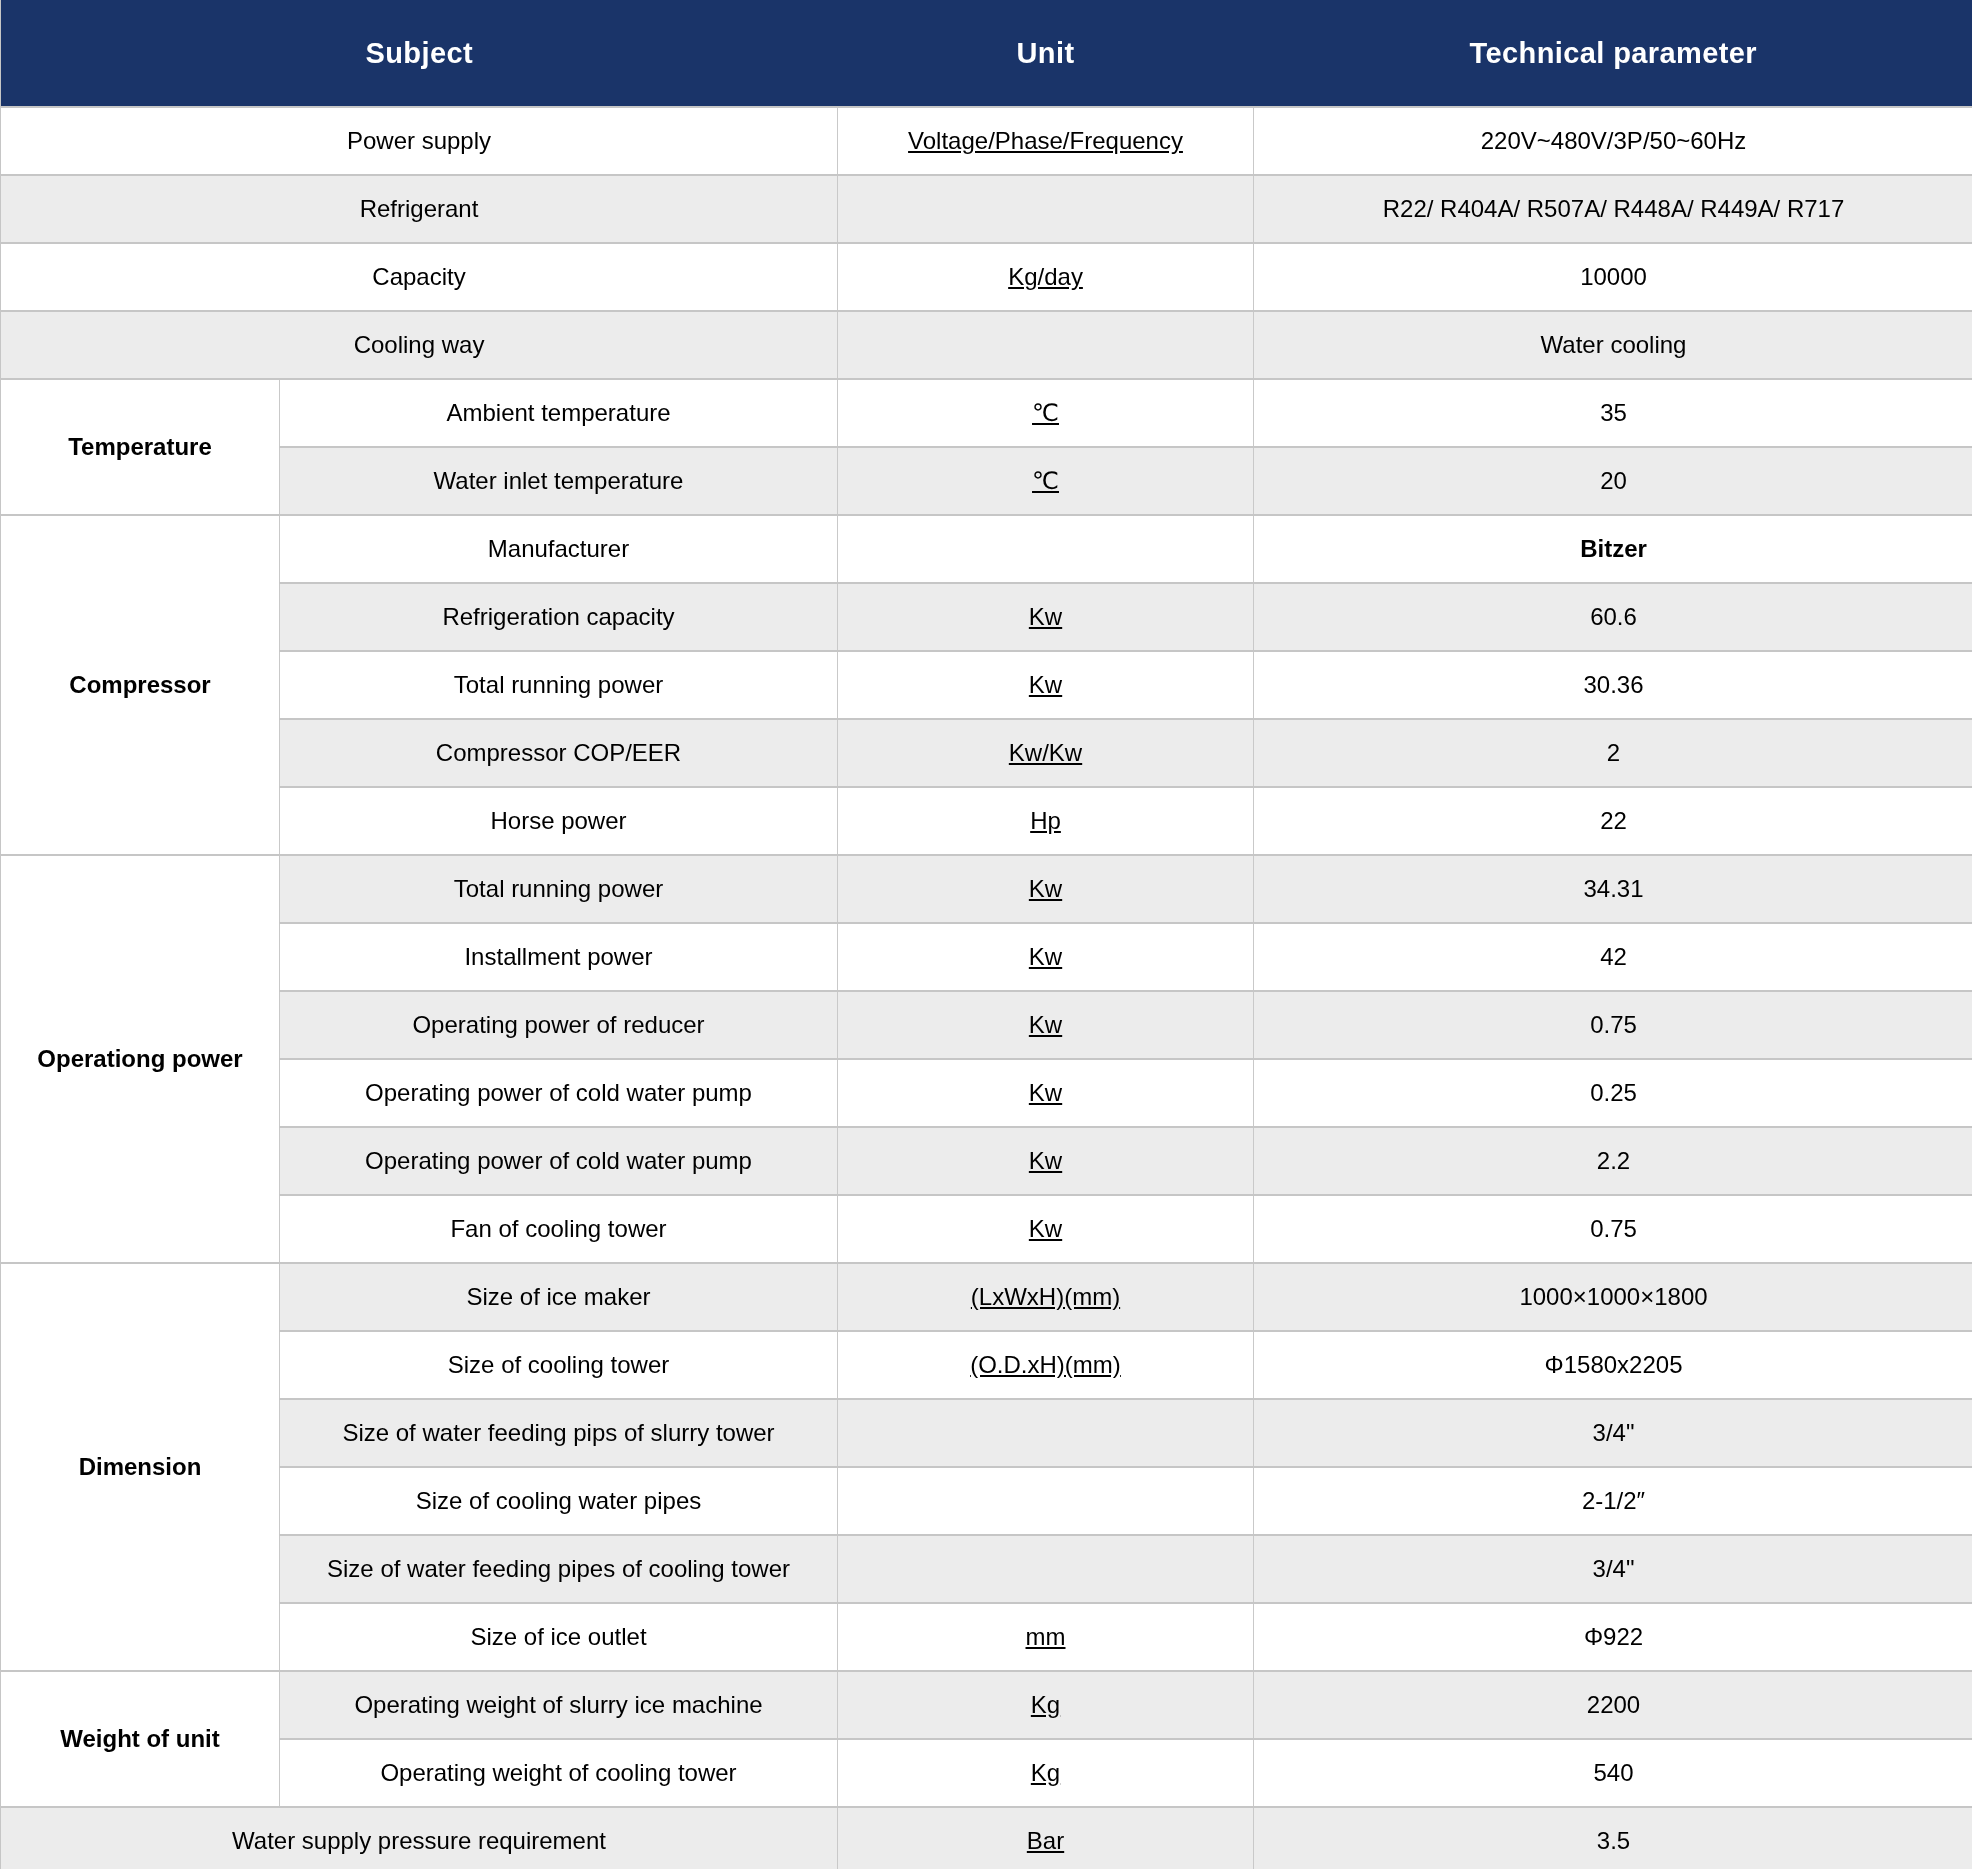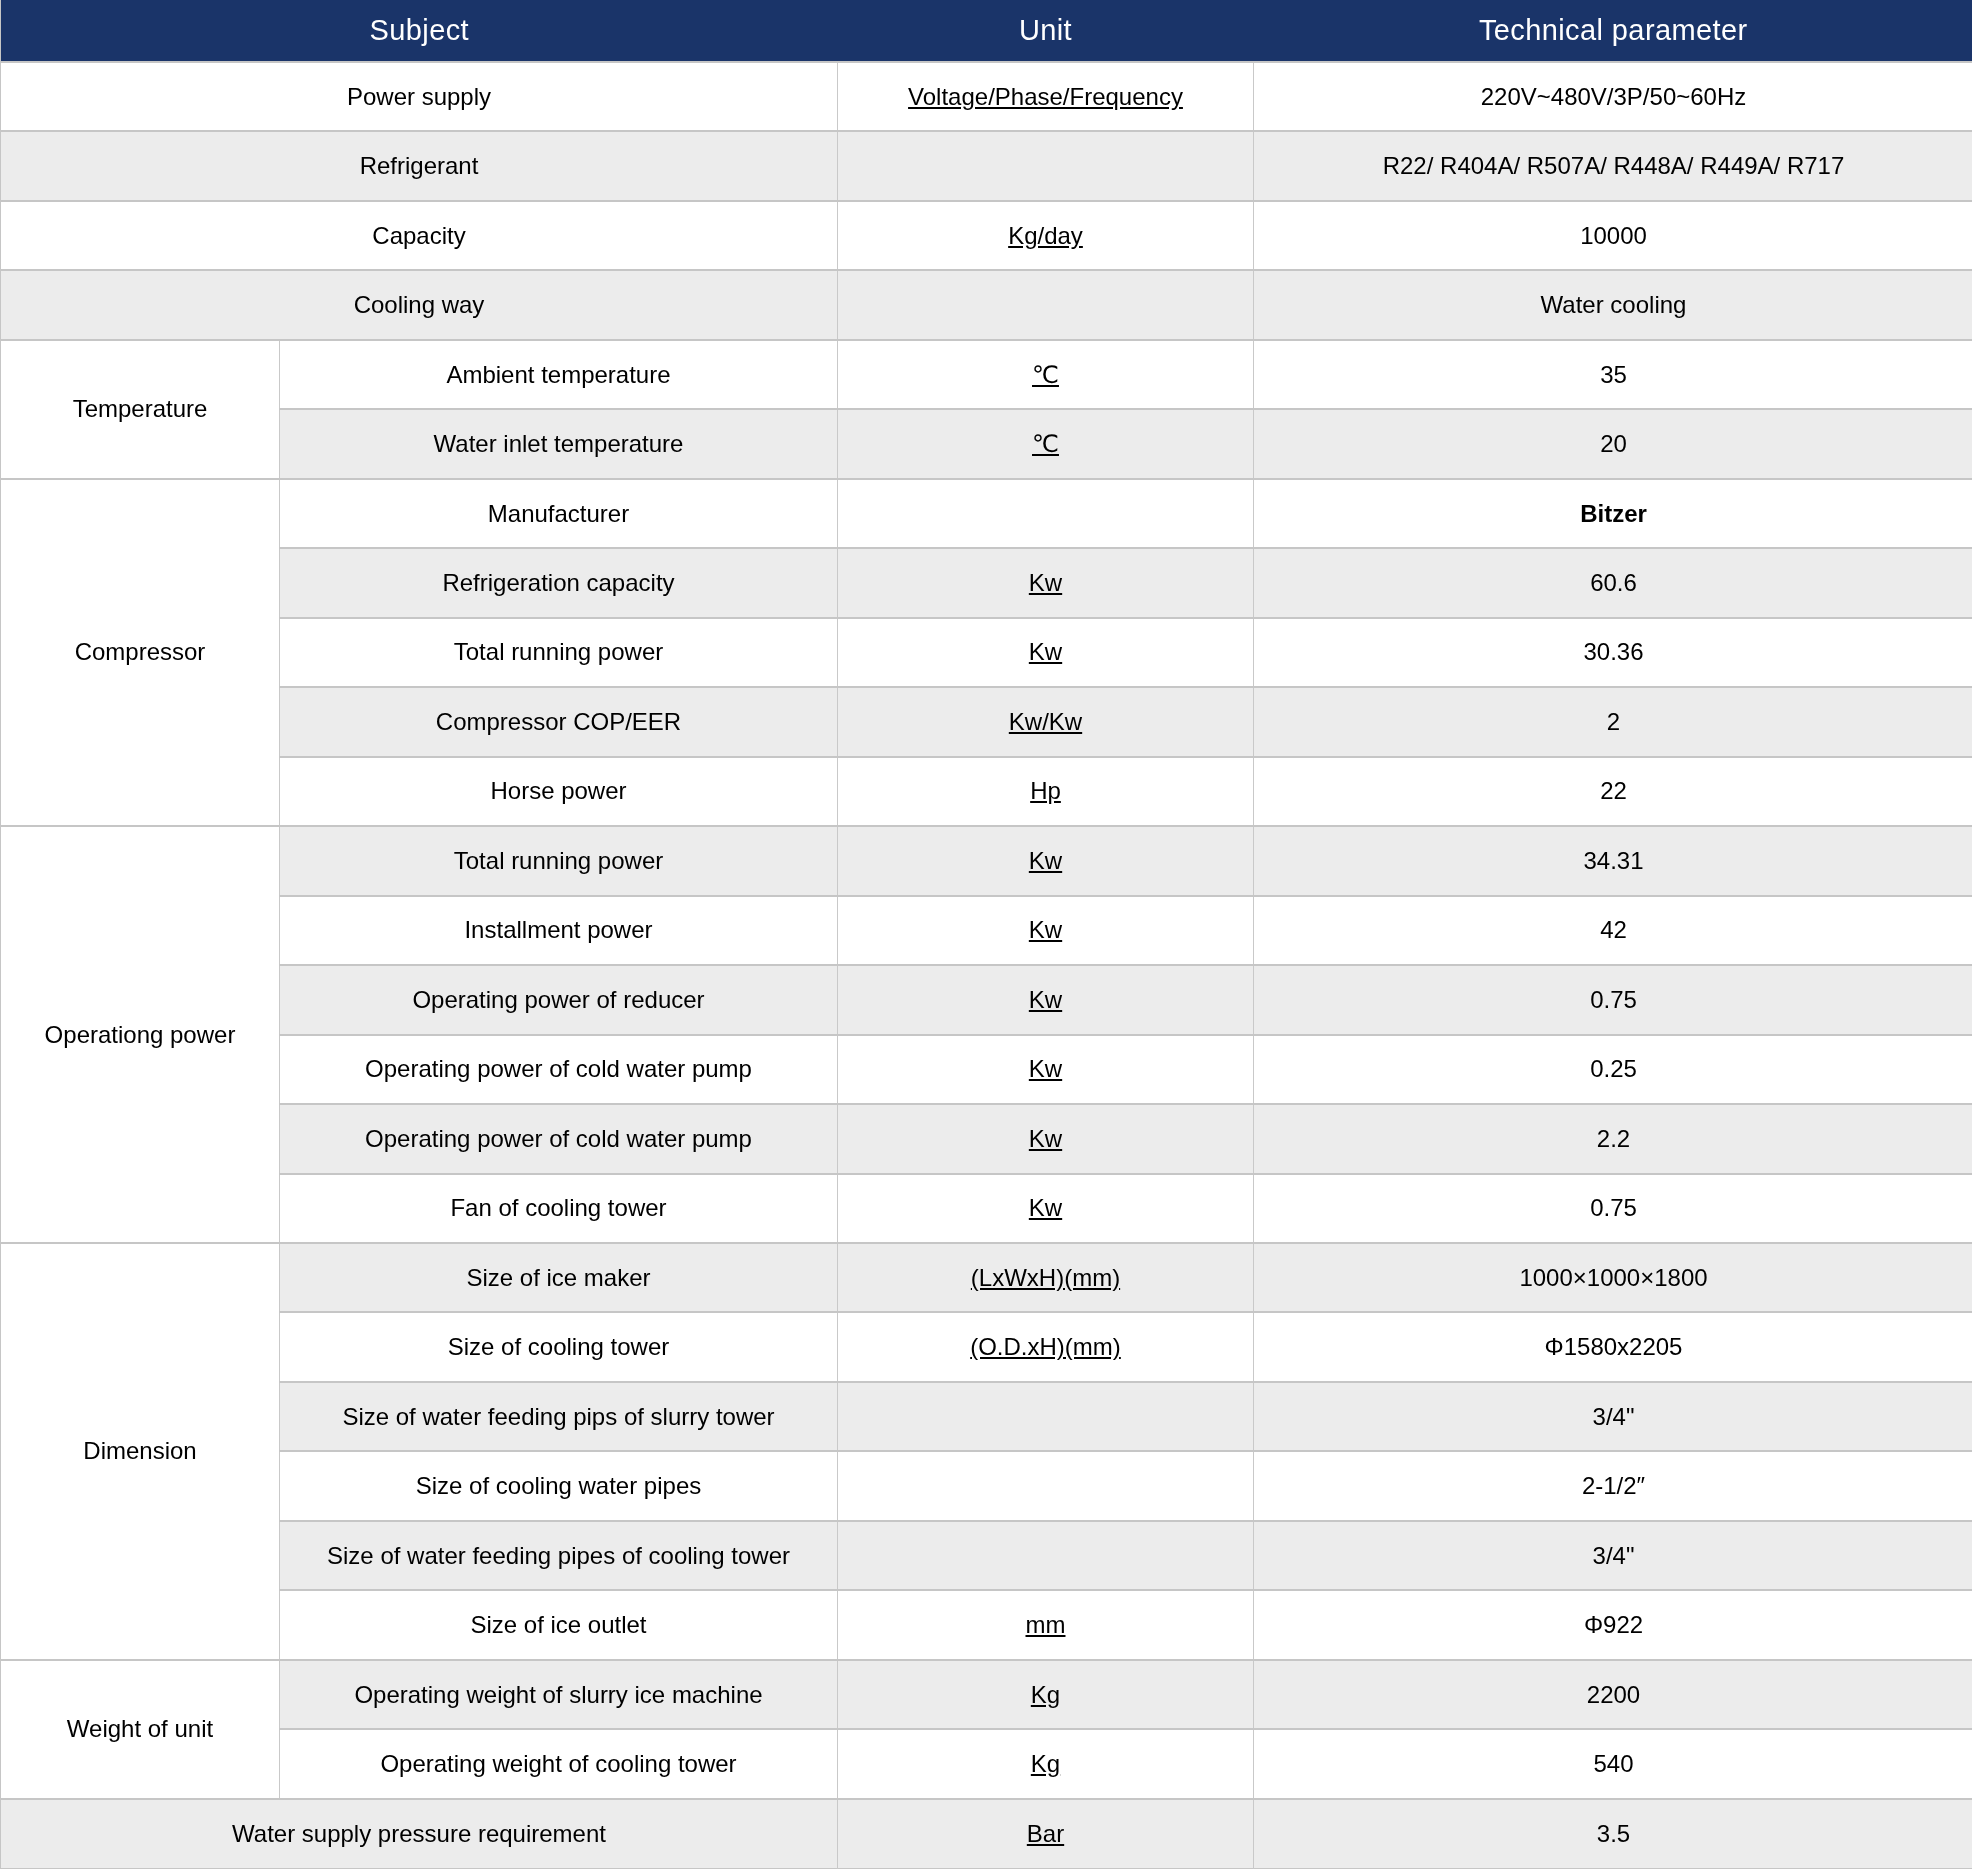--- a/index.html
+++ b/index.html
@@ -14,42 +14,43 @@
     border-collapse: collapse;
     table-layout: fixed;
     width: 1972px; height: 1869px;
     border: 1.5px solid #c6c6c6;
     border-top: none;
   }
   thead th {
     background: #1a3469;
     color: #ffffff;
     font-size: 29px;
-    font-weight: normal;
-    height: 62px;
+    font-weight: bold;
+    height: 107px;
     text-align: center;
     vertical-align: middle;
     letter-spacing: 0.4px;
     border: none;
   }
   tbody tr { height: 68px; }
   tbody td {
     text-align: center;
     vertical-align: middle;
     font-size: 24px;
     color: #000000;
     background: #ffffff;
     border-top: 2.3px solid #c6c6c6;
     padding: 0 6.2px;
     overflow: hidden;
   }
   tr.grey td { background: #ececec; }
   td.group-cell {
     background: #ffffff !important;
     border-right: 1.5px solid #c9c9c9;
+    font-weight: bold;
   }
   td.subject-cell { border-right: 1.5px solid #c9c9c9; }
   td.unit-cell { border-right: 1.5px solid #c9c9c9; text-decoration: underline; }
   td.value-bold { font-weight: bold; }
 </style>
 </head>
 <body>
 
 <table class="spec">
   <colgroup>

